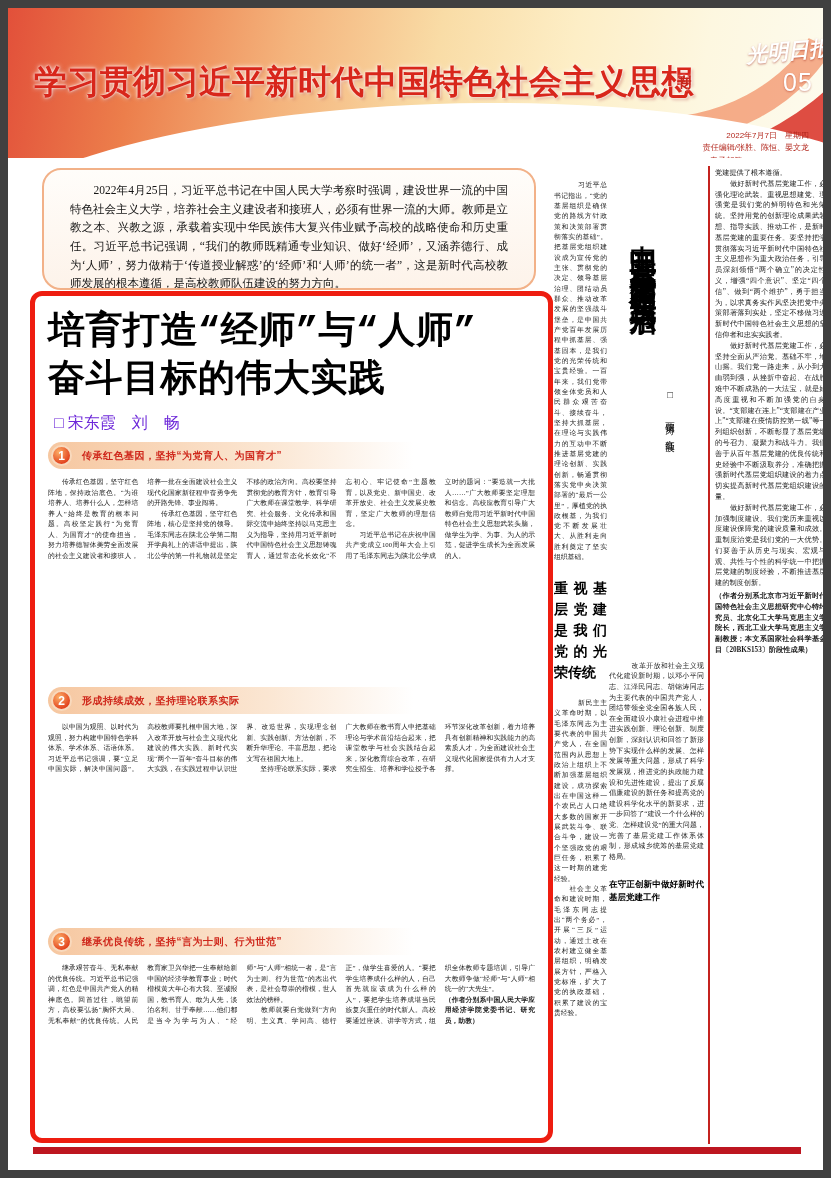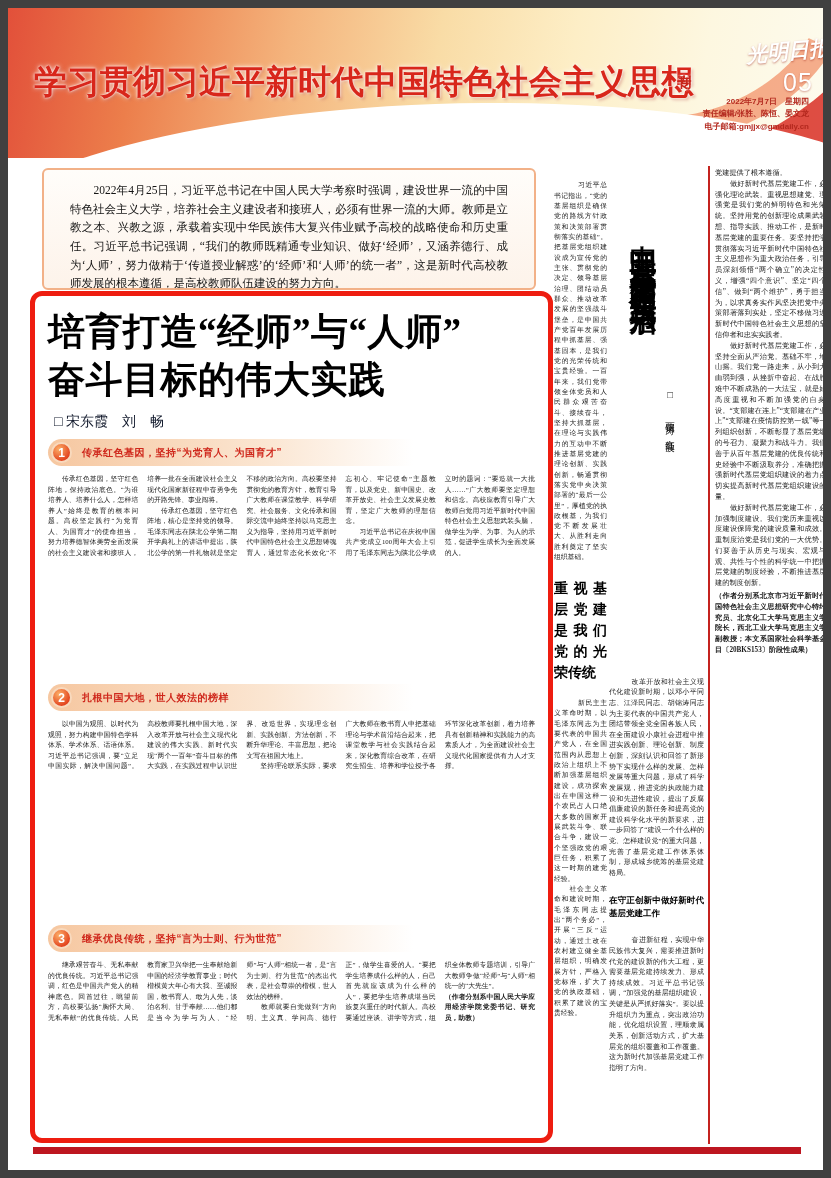--- a/index.html
+++ b/index.html
@@ -46,48 +46,48 @@
     position:absolute; left:722px; top:30px; width:100px; text-align:right;
     font-size:21px; font-weight:700; font-style:italic; color:#fff;
     transform:rotate(-5deg); text-shadow:0 1px 2px rgba(150,20,10,.5); white-space:nowrap;
   }
   .page-number {
     position:absolute; left:775px; top:60px;
     font-family:"Liberation Sans",sans-serif; font-size:25px; color:#fff; letter-spacing:1px;
     text-shadow:0 1px 2px rgba(150,20,10,.4);
   }
   .pub-info {
-    position:absolute; right:14px; top:88px; text-align:right;
+    position:absolute; right:14px; top:122px; text-align:right;
     font-family:"Liberation Sans",sans-serif; font-size:8px; line-height:1.55;
-    color:#b3281e; font-weight:700;
+    color:#b3281e; font-weight:400;
   }
 
   
   .intro-box {
     position:absolute; left:34px; top:160px; width:494px; height:122px;
-    border:2px solid #f2b188; border-radius:6px;
+    border:2px solid #f2b188; border-radius:19px;
     background:linear-gradient(180deg,#fffdfa 0%,#fdf3ea 100%);
     padding:11px 26px 8px; overflow:hidden;
   }
   .intro-box .txt {
     font-size:11.5px; line-height:1.62; color:#151515;
     text-align:justify; white-space:pre-wrap;
   }
 
   
   .red-box {
     position:absolute; left:22px; top:283px; width:523px; height:852px;
     border:5px solid #ee1d10; border-radius:12px; background:#fff;
     padding:12px 13px 6px; overflow:hidden;
   }
   .headline {
     font-size:37px; font-weight:700; color:#000; line-height:1.3;
-    letter-spacing:0.5px; font-family:Liberation Serif, serif;
-  }
-  .byline-main { margin:9px 0 6px 6px; font-size:14px; color:#0f172a; }
+    letter-spacing:0.5px; font-family:Liberation Mono, monospace;
+  }
+  .byline-main { margin:9px 0 6px 6px; font-size:16px; color:#6d28d9; }
 
   .sec-bar {
     position:relative; height:27px; margin:8px 0 8px 0;
     background:linear-gradient(90deg,#f6c7a0 0%,#fbe6d2 45%,#fff 75%);
     border-radius:16px; display:flex; align-items:center;
   }
   .sec-num {
     width:21px; height:21px; border-radius:50%; margin-left:3px; flex:0 0 21px;
     background:radial-gradient(circle at 35% 30%,#fcae67,#e2401c 75%);
     border:2px solid #f8d9bd; color:#fff; font-family:"Liberation Sans",sans-serif;
@@ -122,21 +122,21 @@
     writing-mode:vertical-rl; text-orientation:upright;
     font-size:27px; font-weight:700; color:#000; letter-spacing:4px;
     font-family:"Liberation Serif",serif;
   }
   .vertical-byline {
     position:absolute; left:655px; top:382px; height:150px;
     writing-mode:vertical-rl; text-orientation:upright;
     font-size:9.5px; color:#111; letter-spacing:2px;
   }
   .mid-col-b {
-    position:absolute; left:601px; top:658px; width:95px; height:476px;
+    position:absolute; left:601px; top:642px; width:95px; height:476px;
     font-size:7px; line-height:1.52; text-align:justify; color:#1c1c1c;
     white-space:pre-wrap; overflow:hidden;
   }
   .mid-subhead-b {
     font-family:Liberation Sans, sans-serif; font-weight:700; font-size:8.5px;
     line-height:1.5; margin:5px 0; white-space:normal; color:#000;
   }
 
   .red-divider {
     position:absolute; left:700px; top:158px; width:2px; height:978px; background:#c4231f;
@@ -189,21 +189,21 @@
     <div class="sec-bar">
       <div class="sec-num">1</div>
       <div class="sec-title">传承红色基因，坚持“为党育人、为国育才”</div>
     </div>
     <div class="sec-body h1">　　传承红色基因，坚守红色阵地，保持政治底色。“为谁培养人、培养什么人，怎样培养人”始终是教育的根本问题。高校坚定践行“为党育人、为国育才”的使命担当，努力培养德智体美劳全面发展的社会主义建设者和接班人，培养一批在全面建设社会主义现代化国家新征程中奋勇争先的开路先锋、事业闯将。
 　　传承红色基因，坚守红色阵地，核心是坚持党的领导。毛泽东同志在陕北公学第二期开学典礼上的讲话中提出，陕北公学的第一件礼物就是坚定不移的政治方向。高校要坚持贯彻党的教育方针，教育引导广大教师在课堂教学、科学研究、社会服务、文化传承和国际交流中始终坚持以马克思主义为指导，坚持用习近平新时代中国特色社会主义思想铸魂育人，通过常态化长效化“不忘初心、牢记使命”主题教育，以及党史、新中国史、改革开放史、社会主义发展史教育，坚定广大教师的理想信念。
 　　习近平总书记在庆祝中国共产党成立100周年大会上引用了毛泽东同志为陕北公学成立时的题词：“要造就一大批人……”广大教师要坚定理想和信念。高校应教育引导广大教师自觉用习近平新时代中国特色社会主义思想武装头脑，做学生为学、为事、为人的示范，促进学生成长为全面发展的人。</div>
 
     <div class="sec-bar">
       <div class="sec-num">2</div>
-      <div class="sec-title">扎根中国大地，世人效法的榜样</div>
+      <div class="sec-title">形成持续成效，坚持理论联系实际</div>
     </div>
     <div class="sec-body h2">　　以中国为观照、以时代为观照，努力构建中国特色学科体系、学术体系、话语体系。习近平总书记强调，要“立足中国实际，解决中国问题”。高校教师要扎根中国大地，深入改革开放与社会主义现代化建设的伟大实践、新时代实现“两个一百年”奋斗目标的伟大实践，在实践过程中认识世界、改造世界，实现理念创新、实践创新、方法创新，不断升华理论、丰富思想，把论文写在祖国大地上。
 　　坚持理论联系实际，要求广大教师在教书育人中把基础理论与学术前沿结合起来，把课堂教学与社会实践结合起来，深化教育综合改革，在研究生招生、培养和学位授予各环节深化改革创新，着力培养具有创新精神和实践能力的高素质人才，为全面建设社会主义现代化国家提供有力人才支撑。</div>
 
     <div class="sec-bar">
       <div class="sec-num">3</div>
       <div class="sec-title">继承优良传统，坚持“言为士则、行为世范”</div>
     </div>
     <div class="sec-body h3"><span>　　继承艰苦奋斗、无私奉献的优良传统。习近平总书记强调，红色是中国共产党人的精神底色。回首过往，眺望前方，高校要弘扬“胸怀大局、无私奉献”的优良传统。人民教育家卫兴华把一生奉献给新中国的经济学教育事业；时代楷模黄大年心有大我、至诚报国，教书育人、敢为人先，淡泊名利、甘于奉献……他们都是当今为学与为人、“经师”与“人师”相统一者，是“言为士则、行为世范”的杰出代表，是社会尊崇的楷模，世人效法的榜样。
 　　教师就要自觉做到“方向明、主义真、学问高、德行正”，做学生喜爱的人。“要把学生培养成什么样的人，自己首先就应该成为什么样的人”，要把学生培养成堪当民族复兴重任的时代新人。高校要通过座谈、讲学等方式，组织全体教师专题培训，引导广大教师争做“经师”与“人师”相统一的“大先生”。</span>
@@ -216,21 +216,20 @@
     <span>　　新民主主义革命时期，以毛泽东同志为主要代表的中国共产党人，在全国范围内从思想上政治上组织上不断加强基层组织建设，成功探索出在中国这样一个农民占人口绝大多数的国家开展武装斗争、联合斗争，建设一个坚强政党的艰巨任务，积累了这一时期的建党经验。
 　　社会主义革命和建设时期，毛泽东同志提出“两个务必”，开展“三反”运动，通过土改在农村建立健全基层组织，明确发展方针，严格入党标准，扩大了党的执政基础，积累了建设的宝贵经验。</span>
   </div>
 
   <div class="vertical-title">中国共产党基层党建的百年实践与启示</div>
   <div class="vertical-byline">□ 贾钢涛　高红波</div>
 
   <div class="mid-col-b">
     <span>　　改革开放和社会主义现代化建设新时期，以邓小平同志、江泽民同志、胡锦涛同志为主要代表的中国共产党人，团结带领全党全国各族人民，在全面建设小康社会进程中推进实践创新、理论创新、制度创新，深刻认识和回答了新形势下实现什么样的发展、怎样发展等重大问题，形成了科学发展观，推进党的执政能力建设和先进性建设，提出了反腐倡廉建设的新任务和提高党的建设科学化水平的新要求，进一步回答了“建设一个什么样的党、怎样建设党”的重大问题，完善了基层党建工作体系体制，形成城乡统筹的基层党建格局。</span>
     <div class="mid-subhead-b">在守正创新中做好新时代基层党建工作</div>
-    <span>　　奋进新征程，实现中华民族伟大复兴，需要推进新时代党的建设新的伟大工程，更需要基层党建持续发力、形成持续成效。习近平总书记强调，“加强党的基层组织建设，关键是从严抓好落实”。要以提升组织力为重点，突出政治功能，优化组织设置，理顺隶属关系，创新活动方式，扩大基层党的组织覆盖和工作覆盖。这为新时代加强基层党建工作指明了方向。</span>
   </div>
 
   <div class="red-divider"></div>
 
   <div class="right-col">
     <div class="para">党建提供了根本遵循。</div>
     <div class="para">　　做好新时代基层党建工作，必须强化理论武装。重视思想建党、理论强党是我们党的鲜明特色和光荣传统。坚持用党的创新理论成果武装思想、指导实践、推动工作，是新时代基层党建的重要任务。要坚持把学习贯彻落实习近平新时代中国特色社会主义思想作为重大政治任务，引导党员深刻领悟“两个确立”的决定性意义，增强“四个意识”、坚定“四个自信”、做到“两个维护”，勇于担当作为，以求真务实作风坚决把党中央决策部署落到实处，坚定不移做习近平新时代中国特色社会主义思想的坚定信仰者和忠实实践者。</div>
     <div class="para">　　做好新时代基层党建工作，必须坚持全面从严治党。基础不牢，地动山摇。我们党一路走来，从小到大、由弱到强，从挫折中奋起、在战胜困难中不断成熟的一大法宝，就是始终高度重视和不断加强党的自身建设。“支部建在连上”“支部建在产业链上”“支部建在疫情防控第一线”等一系列组织创新，不断彰显了基层党组织的号召力、凝聚力和战斗力。我们应善于从百年基层党建的优良传统和历史经验中不断汲取养分，准确把握加强新时代基层党组织建设的着力点，切实提高新时代基层党组织建设的质量。</div>
     <div class="para">　　做好新时代基层党建工作，必须加强制度建设。我们党历来重视以制度建设保障党的建设质量和成效。注重制度治党是我们党的一大优势。我们要善于从历史与现实、宏观与微观、共性与个性的科学统一中把握基层党建的制度经验，不断推进基层党建的制度创新。</div>
     <div class="note">（作者分别系北京市习近平新时代中国特色社会主义思想研究中心特约研究员、北京化工大学马克思主义学院院长，西北工业大学马克思主义学院副教授；本文系国家社会科学基金项目〔20BKS153〕阶段性成果）</div>

